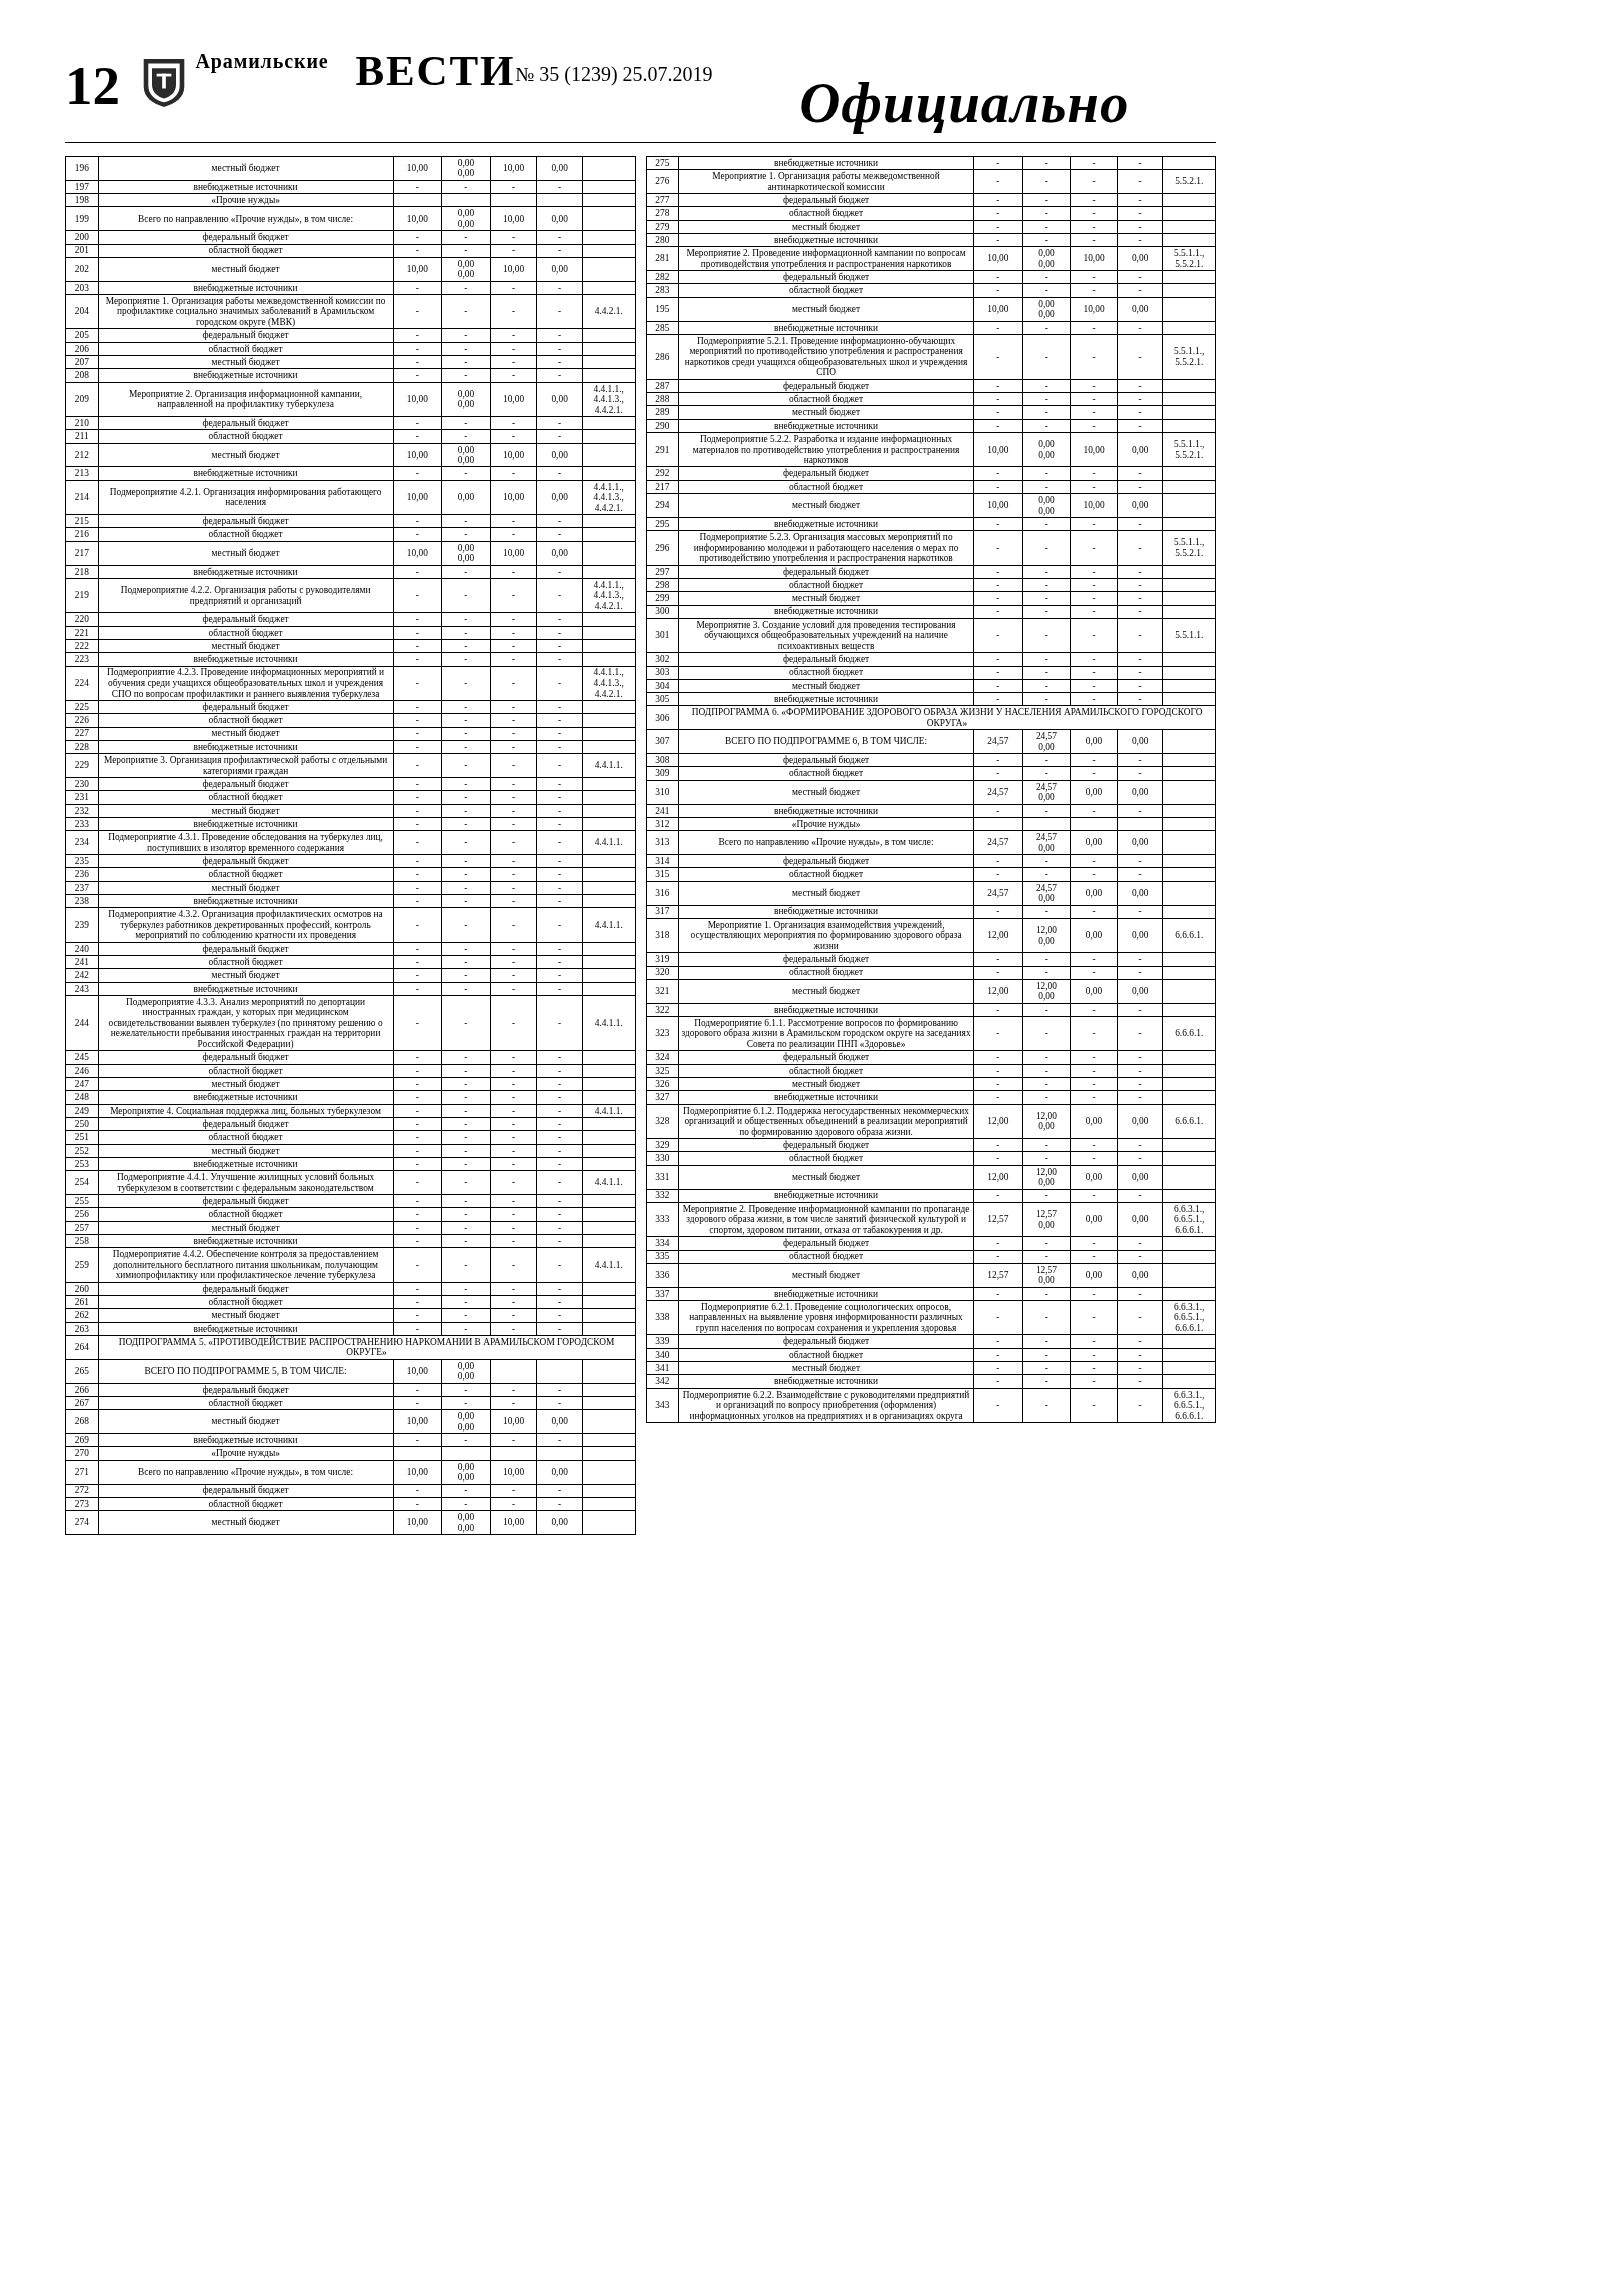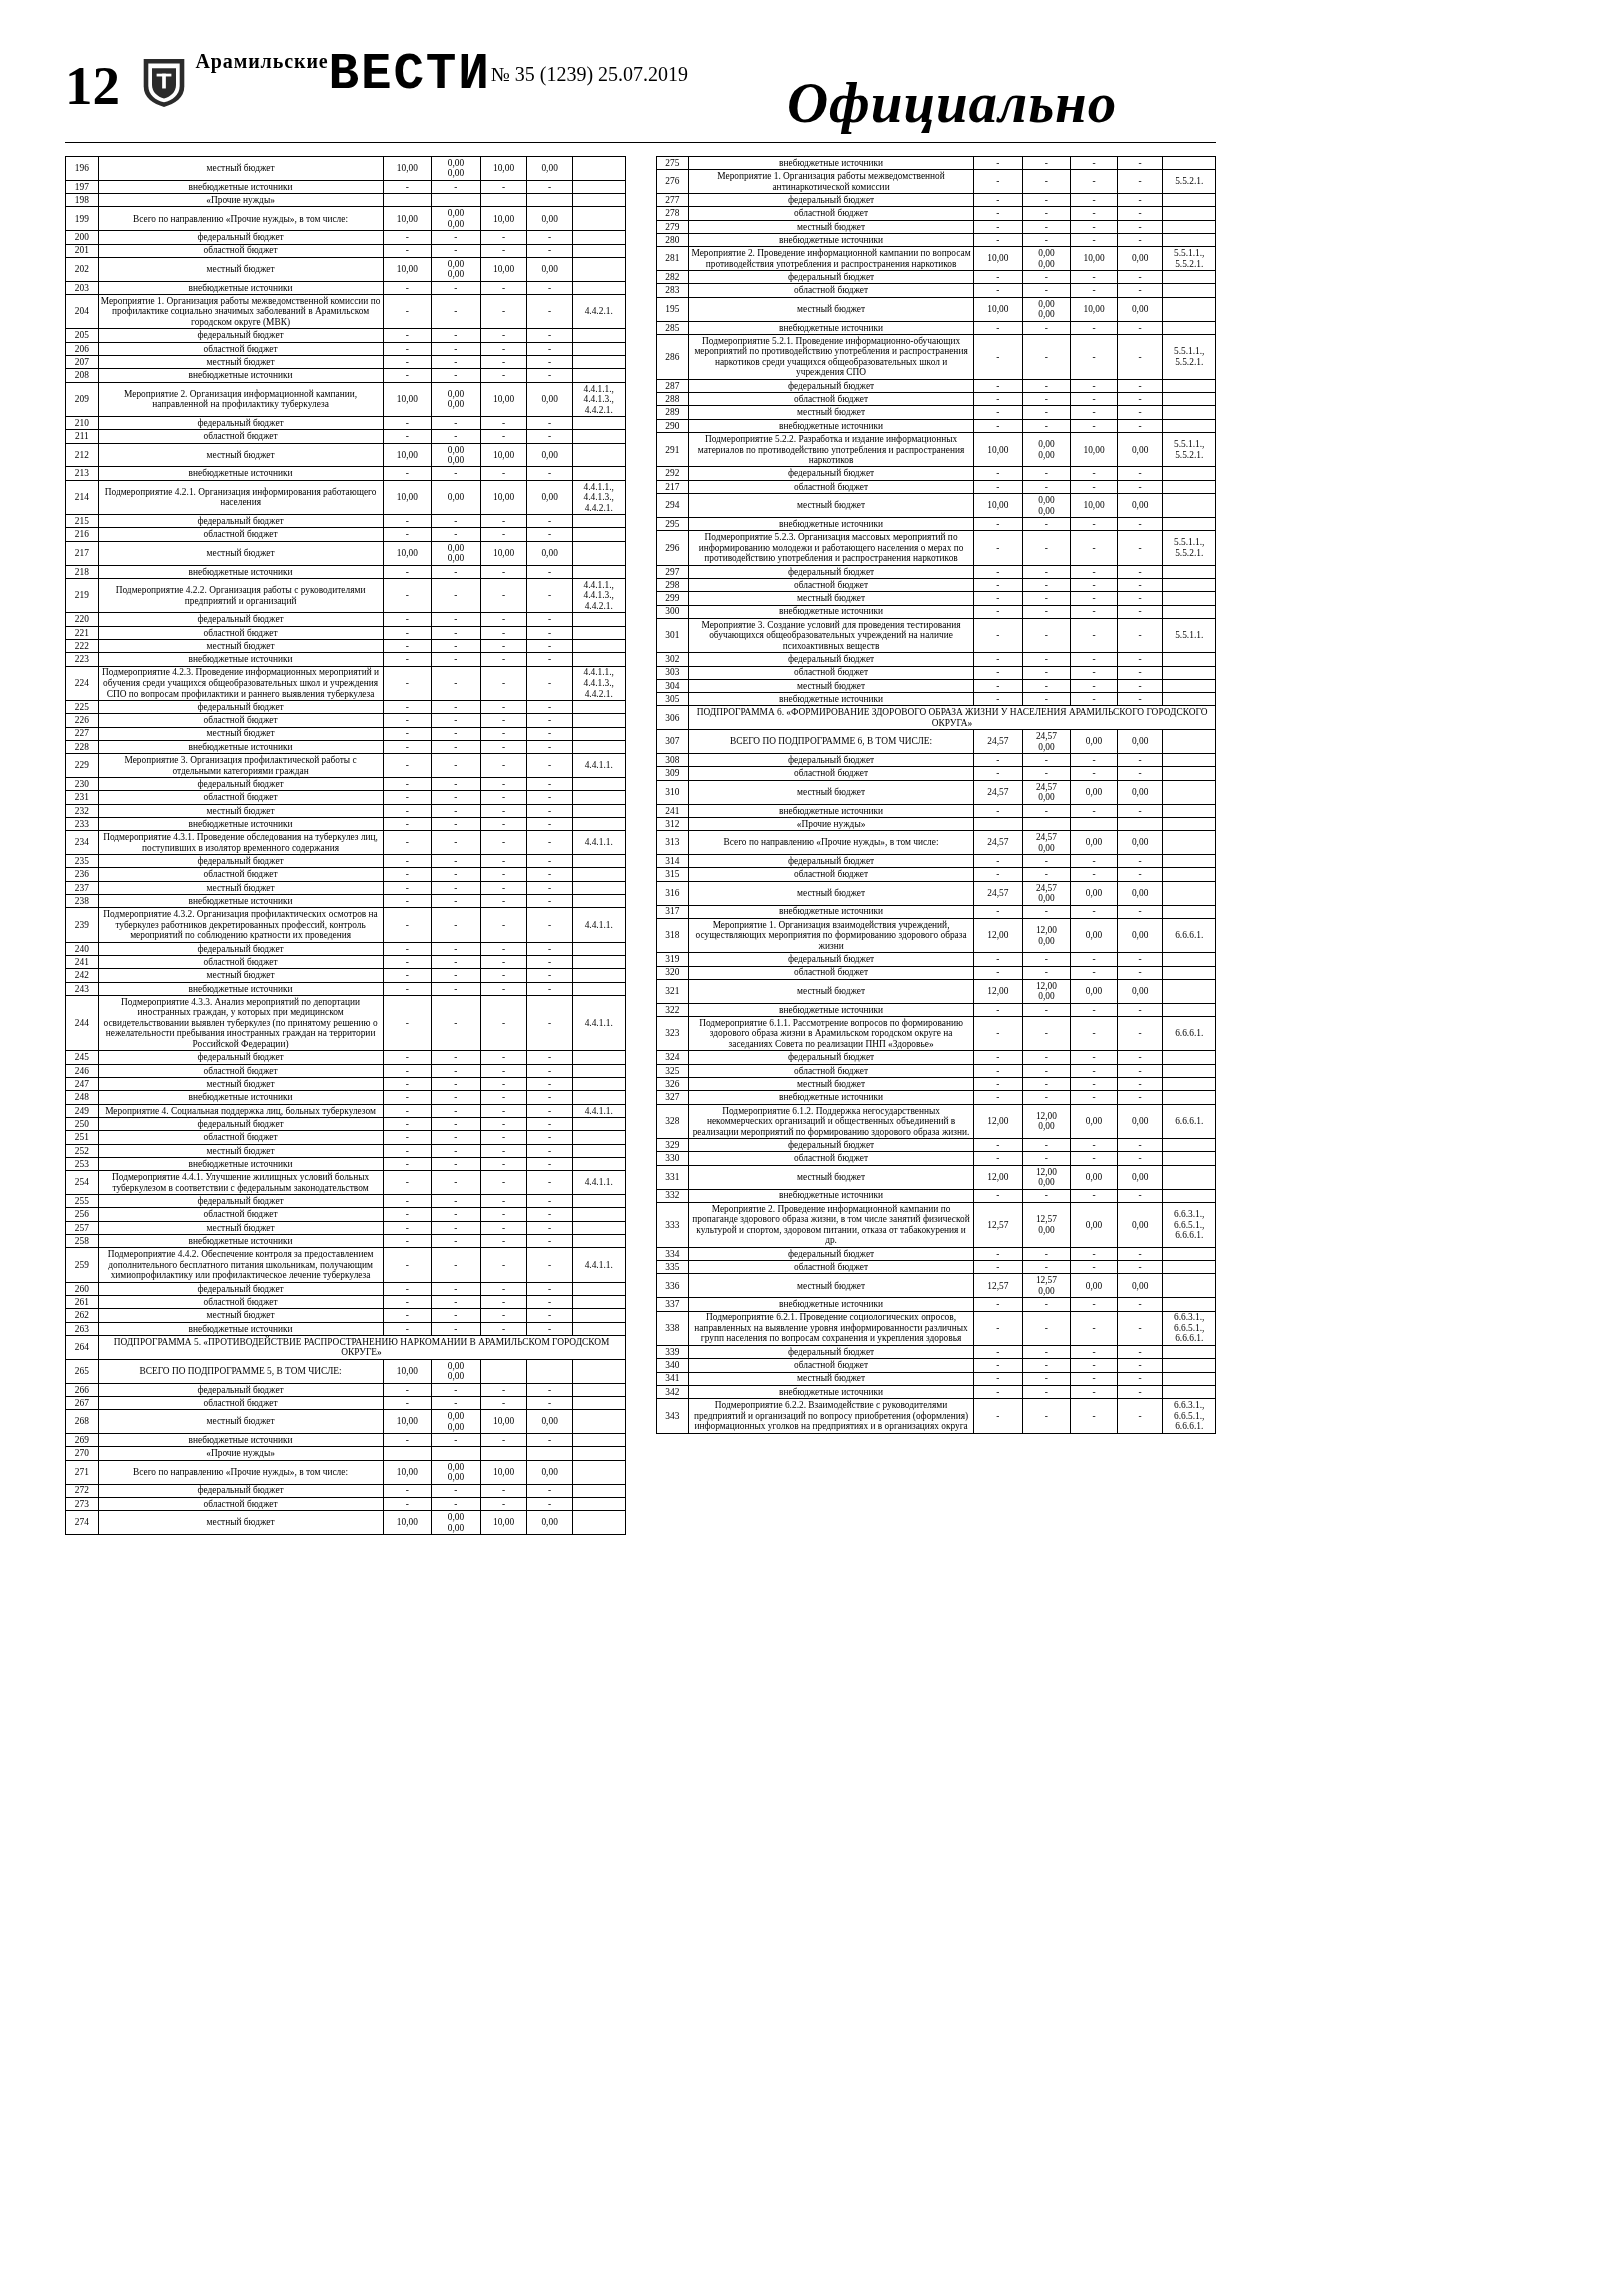--- a/index.html
+++ b/index.html
@@ -4,25 +4,25 @@
 <style>
   html,body{margin:0;padding:0;background:#fff;}
   body{width:1619px;font-family:"Liberation Serif", serif;color:#000;}
   .page{width:1281px;min-height:2290px;position:relative;padding:0;box-sizing:border-box;}
   .masthead{display:flex;align-items:flex-start;padding:51px 65px 0 65px;}
   .pagenum{font-family:"Liberation Serif", serif;font-size:55px;font-weight:bold;line-height:1;margin-right:20px;padding-top:7.4px;}
   .logo-block{display:flex;align-items:flex-start;}
   .crest{width:48px;height:54px;margin-right:7.4px;margin-top:3.7px;}
   .brand{display:flex;flex-direction:row;line-height:1;}
   .brand-top{font-family:"Liberation Serif", serif;font-size:20px;font-weight:bold;letter-spacing:0.9px;}
-  .brand-main{font-family:Liberation Mono, monospace;font-size:51px;font-weight:bold;letter-spacing:1.8px;line-height:0.95;}
+  .brand-main{font-family:Liberation Serif, serif;font-size:43px;font-weight:bold;letter-spacing:1.8px;line-height:0.95;margin-left:27px;}
   .brand-issue{font-family:"Liberation Serif", serif;font-size:20px;margin-top:13px;}
   .official{flex:1;text-align:center;font-family:"Liberation Serif", serif;font-style:italic;font-size:57px;font-weight:bold;padding-top:18.5px;letter-spacing:0.9px;}
   .rule{border-top:1.8px solid #000;margin:7.4px 65px 0 65px;}
-  .columns{display:flex;gap:30px;padding:13px 65px 37px 65px;box-sizing:border-box;}
+  .columns{display:flex;gap:10px;padding:13px 65px 37px 65px;box-sizing:border-box;}
   .col{flex:1;}
   table.tbl{width:100%;border-collapse:collapse;table-layout:fixed;}
   table.tbl td{border:0.9px solid #000;font-size:9.4px;line-height:1.12;padding:0.9px 1.8px;vertical-align:middle;font-family:"Liberation Serif", serif;}
   td.num{width:28px;text-align:center;}
   td.name{text-align:center;}
   td.v{width:44px;text-align:center;}
   td.v2{width:44px;text-align:center;}
   td.v3{width:42px;text-align:center;}
   td.v4{width:41px;text-align:center;}
   td.ref{width:48px;text-align:center;font-size:8.9px;}

